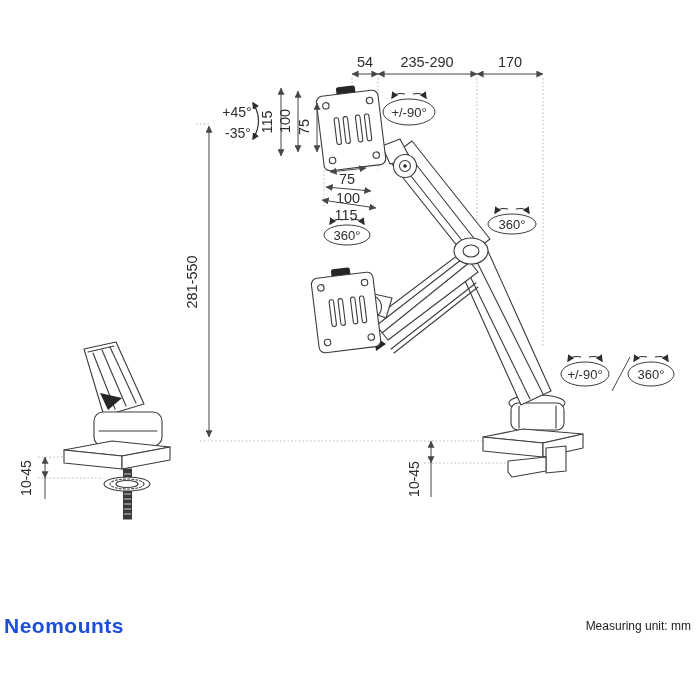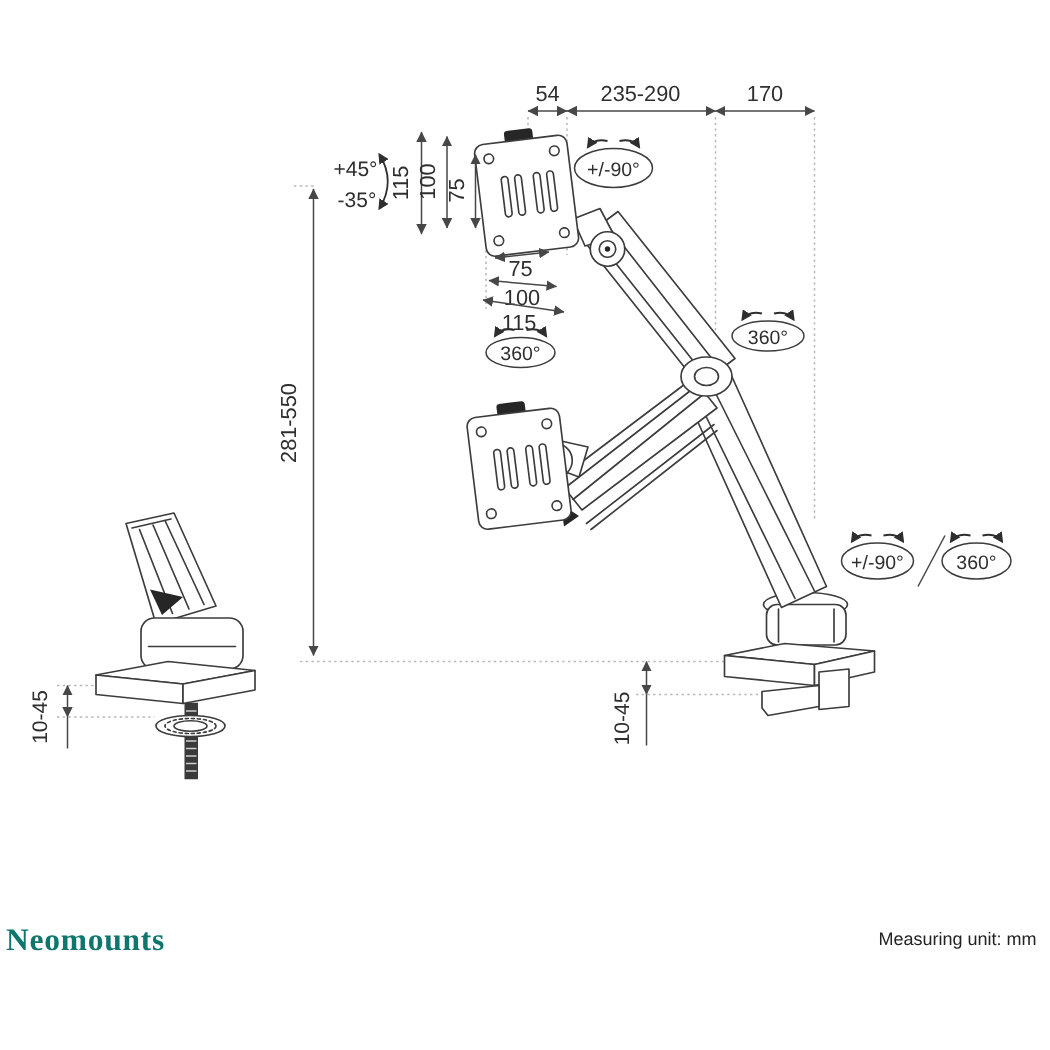--- a/index.html
+++ b/index.html
@@ -10,21 +10,21 @@
   .dim-t{font-size:14.5px;}
   .dim-t-sm{font-size:14px;}
   .badge-t{font-size:13px;}
   .draw{stroke:#3c3c3c;stroke-width:1.1;fill:none;stroke-linejoin:round;stroke-linecap:round;}
   .fillw{fill:#ffffff;}
   .dark{fill:#262626;stroke:none;}
   .dim{stroke:#474747;stroke-width:1;fill:none;}
   .dot{stroke:#b8b8b8;stroke-width:1;fill:none;stroke-dasharray:1.6 2.2;}
   .badge{stroke:#3c3c3c;stroke-width:1;fill:#ffffff;}
   .rot{stroke:#2e2e2e;stroke-width:1.2;fill:none;}
-  .brand{position:absolute;left:4px;top:614px;font-size:21px;font-weight:bold;color:#0f766e;letter-spacing:.5px;font-family:Liberation Serif, serif;}
+  .brand{position:absolute;left:4px;top:614px;font-size:21px;font-weight:bold;color:#1d4ed8;letter-spacing:.5px;}
   .unit{position:absolute;right:9px;top:619px;font-size:12px;color:#222222;}
 </style>
 </head>
 <body>
 
 <div class="canvas">
 <svg width="700" height="700" viewBox="0 0 700 700">
   <defs>
     <marker id="ar" viewBox="0 0 10 10" refX="9.5" refY="5" markerWidth="7" markerHeight="7" orient="auto-start-reverse">
       <path d="M0,0 L10,5 L0,10 z" fill="#474747"></path>

